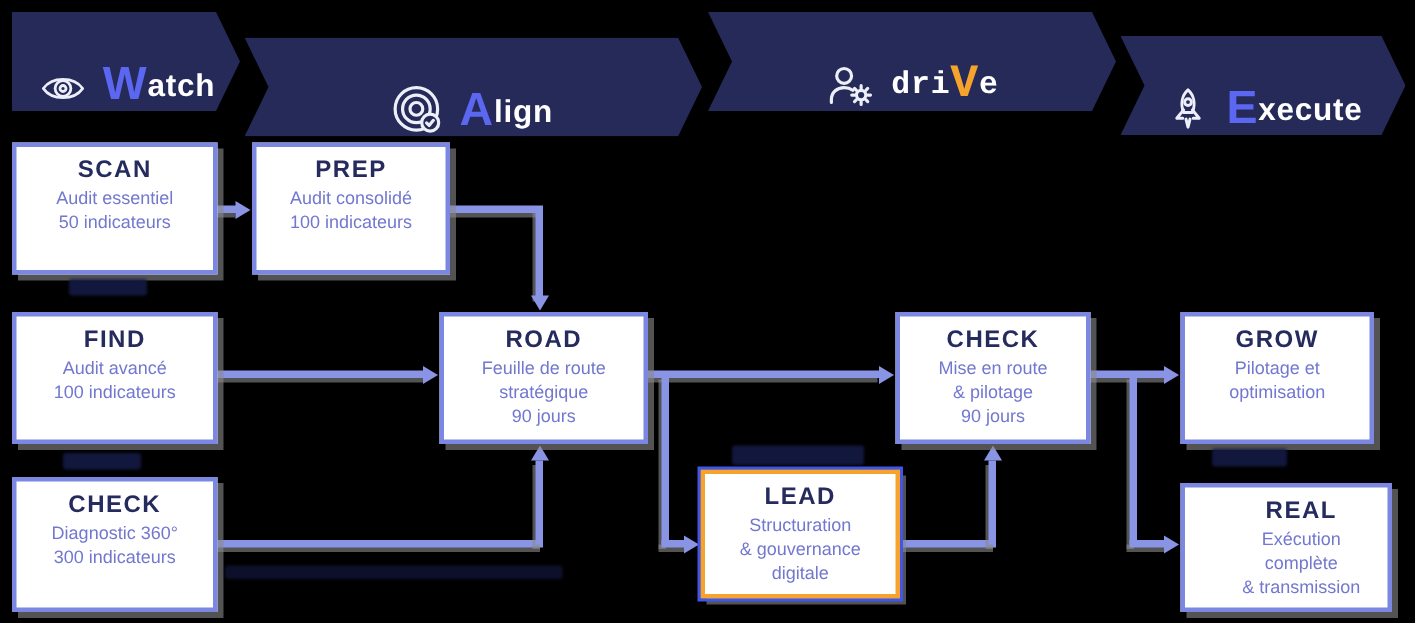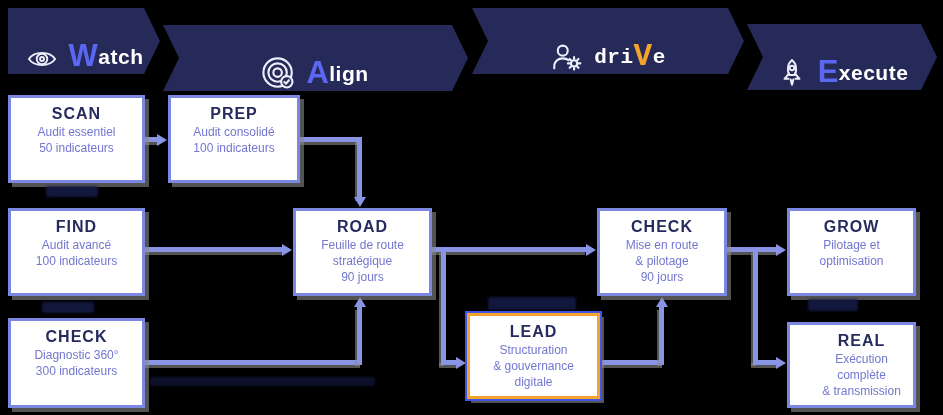--- a/index.html
+++ b/index.html
@@ -34,21 +34,21 @@
   .node.lead{border-color:var(--lead-border,#f5a32c);outline:2px solid var(--lead-outline,#4355e6);}
 
   .pos-scan {left:8px;  top:95px;  width:137px;height:88px;}
   .pos-prep {left:168px;top:95px;  width:132px;height:88px;}
   .pos-find {left:8px;  top:208px; width:137px;height:88px;}
   .pos-road {left:293px;top:208px; width:139px;height:88px;}
   .pos-line {left:597px;top:208px; width:130px;height:88px;}
   .pos-grow {left:787px;top:208px; width:129px;height:88px;}
   .pos-check{left:8px;  top:318px; width:137px;height:90px;}
   .pos-lead {left:467px;top:313px; width:133px;height:86px;}
-  .pos-real {left:787px;top:322px; width:129px;height:86px;padding-left:20px;}
+  .pos-real {left:787px;top:322px; width:141px;height:86px;padding-left:20px;}
 
   
   .conn{position:absolute;background:var(--connector,#8a94e4);box-shadow:-2px 3px 0 var(--shadow,#8b8b8b99);}
   .conn-h{height:5px;}
   .conn-v{width:5px;}
   .arr{position:absolute;width:0;height:0;}
   .arr-r{border-top:6px solid transparent;border-bottom:6px solid transparent;border-left:10px solid var(--connector,#8a94e4);}
   .arr-d{border-left:6px solid transparent;border-right:6px solid transparent;border-top:10px solid var(--connector,#8a94e4);}
   .arr-u{border-left:6px solid transparent;border-right:6px solid transparent;border-bottom:10px solid var(--connector,#8a94e4);}
 

